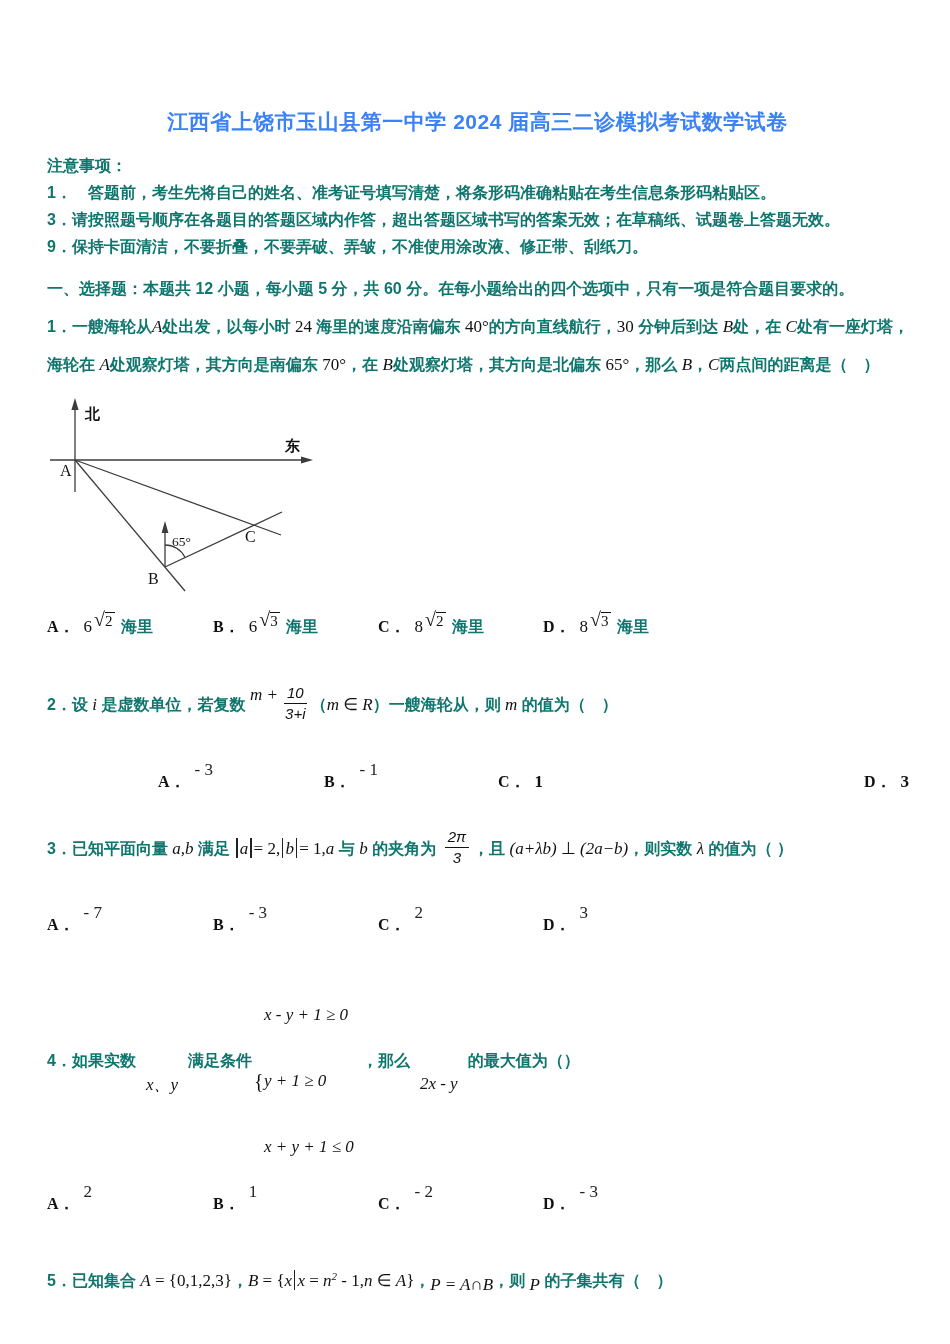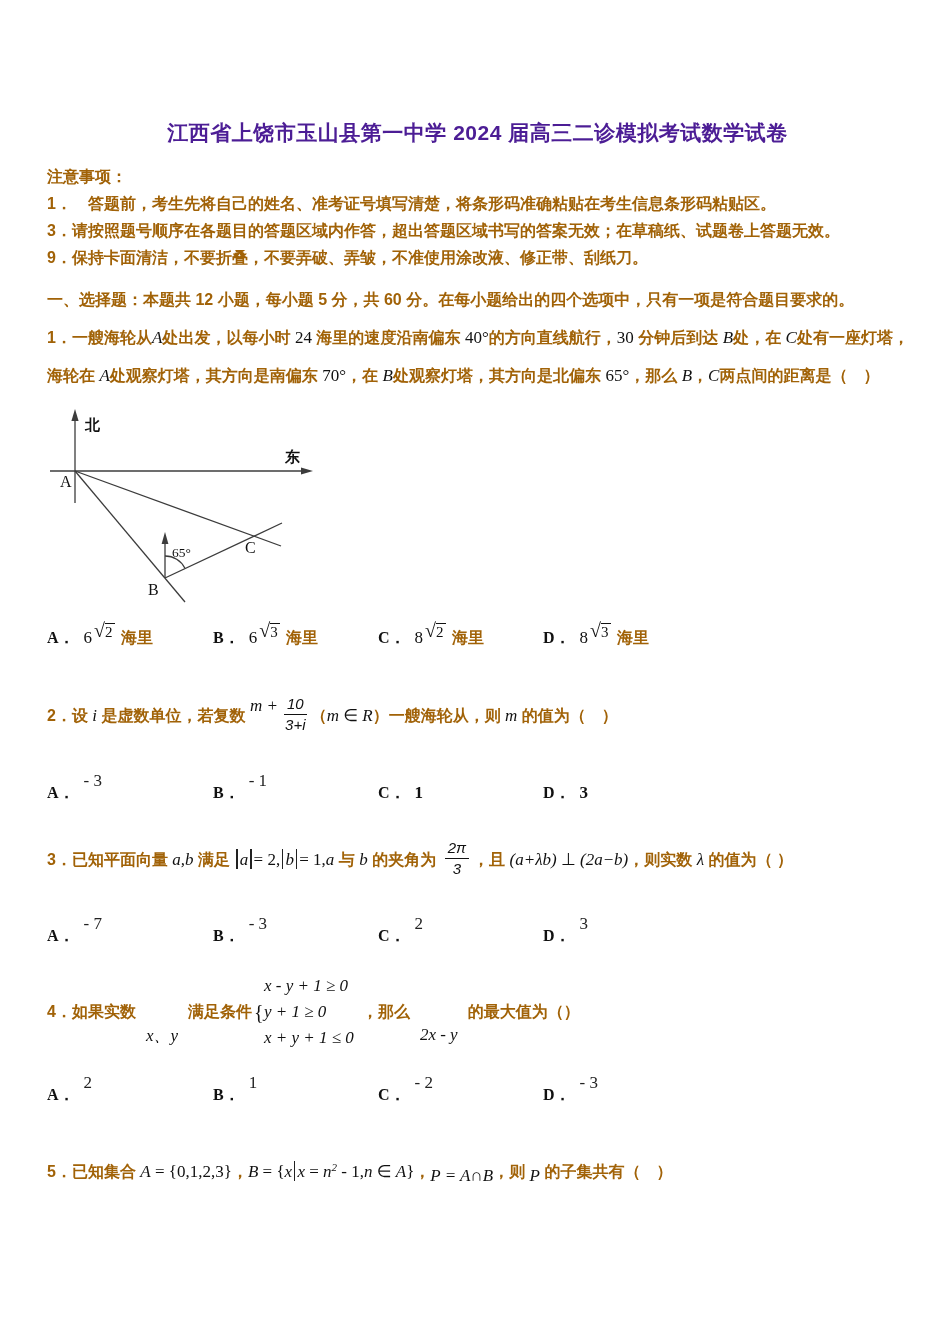--- a/index.html
+++ b/index.html
@@ -4,28 +4,28 @@
 <style>
   html,body { margin:0; padding:0; background:#ffffff; }
   .page {
     position:relative; width:950px; height:1344px; background:#fff;
     color:#111; overflow:hidden;
     font-family:"Liberation Sans", sans-serif;
   }
   .content { padding:104px 42px 0 47px; }
 
   .title {
-    margin:15px; text-align:center;
-    font-size:21px; font-weight:700; letter-spacing:0.5px; color:#4c1d95;
+    margin:4px; text-align:center;
+    font-size:21px; font-weight:700; letter-spacing:0.5px; color:#3b82f6;
     font-family:"Liberation Sans", sans-serif;
   }
 
   .zh, .seg-zh {
     font-family:"Liberation Sans", sans-serif;
-    font-weight:700; font-size:16px; color:#a16207;
+    font-weight:700; font-size:16px; color:#0f766e;
   }
   .notice { margin-top:16px; }
   .notice-heading { line-height:27px; }
   .notice-item { line-height:27px; white-space:pre-wrap; }
 
   .section-heading { margin-top:16px; line-height:26px; }
 
   .qtext {
     margin:6px 0 0 0; width:862px; line-height:38px;
     font-size:16px; text-align:justify;
@@ -54,30 +54,30 @@
   .svg-serif{ font-family:"Liberation Serif", serif; font-size:16px; fill:#111; }
   .svg-angle{ font-family:"Liberation Serif", serif; font-size:13.5px; fill:#111; }
   .dline { stroke:#3c3c3c; stroke-width:1.3; fill:none; }
   .dfill { fill:#3c3c3c; stroke:none; }
 
   .opts { display:grid; grid-template-columns:166px 165px 165px 1fr; width:862px; margin-top:14px; }
   .opt { white-space:nowrap; }
   .opt-label { font-family:"Liberation Serif", serif; font-weight:700; font-size:16px; margin-right:9px; }
 
   .q2block { margin-top:44px; line-height:46px; }
-  .q2opts  { margin-top:44px; }
+  .q2opts  { margin-top:44px;text-align:right; }
   .q3block { margin-top:30px; line-height:52px; }
   .q3opts  { margin-top:40px; }
 
   .q4row { margin-top:26px; display:flex; align-items:center; width:862px; }
   .q4row .seg-zh { line-height:24px; }
   .q4row .seg-dn { top:23px; font-size:17px; margin:0 10px; }
   .sys { display:inline-flex; align-items:center; margin:0 8px 0 2px; }
   .sys-lines { display:inline-flex; flex-direction:column; font-family:"Liberation Serif", serif; font-size:17px; font-style:italic; line-height:26px; }
-  .sys-row { display:flex; align-items:center; }
+  .sys-row { display:flex; align-items:center;margin-top:40px; }
   .sys-brace { font-family:"Liberation Serif", serif; font-style:normal; font-size:20px; width:10px; display:inline-block; }
   .sys-pad { width:10px; display:inline-block; }
   .q4opts { margin-top:34px; }
 
   .q5block { margin-top:46px; line-height:30px; }
 </style>
 </head>
 <body>
 
 <div class="page">

